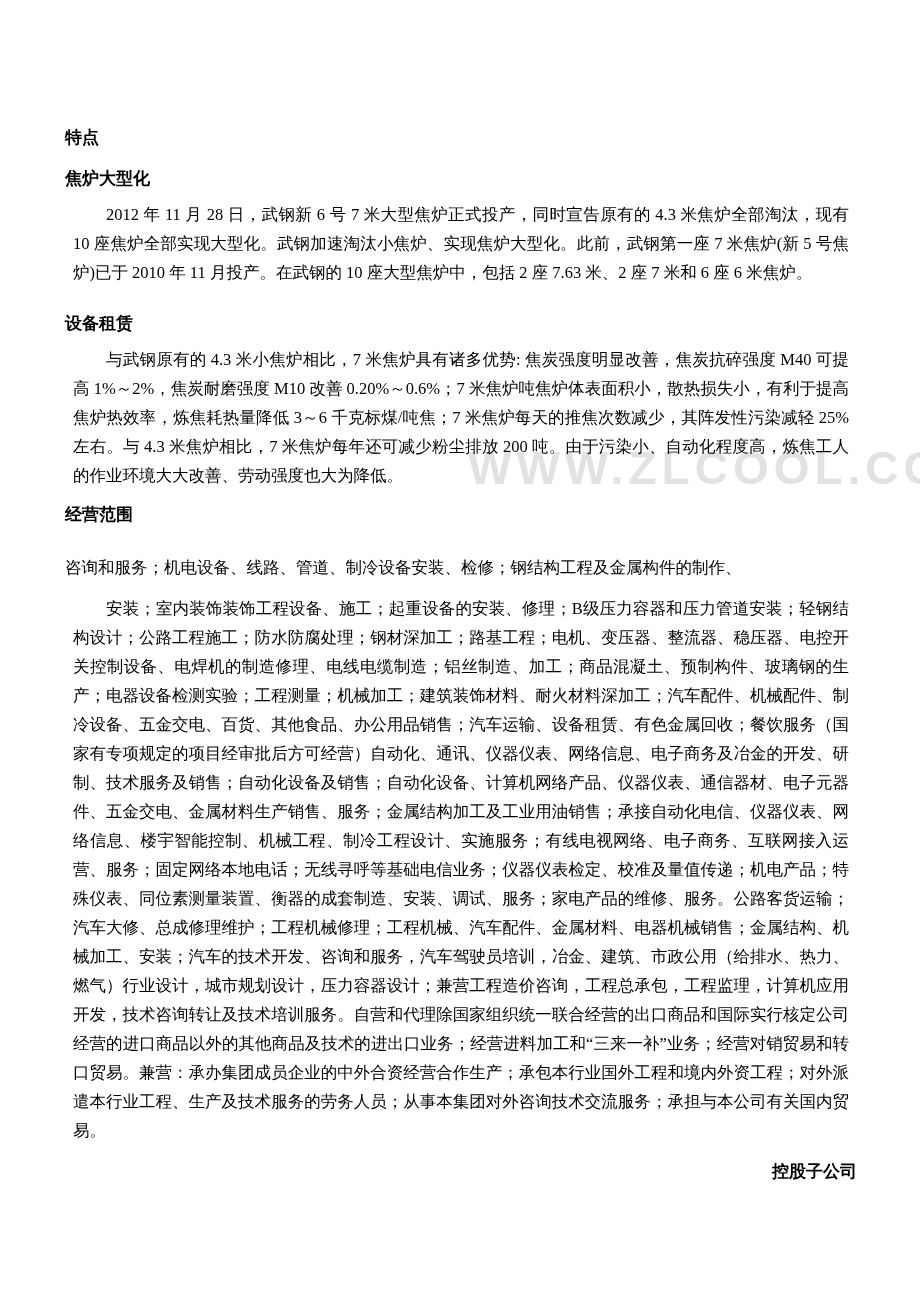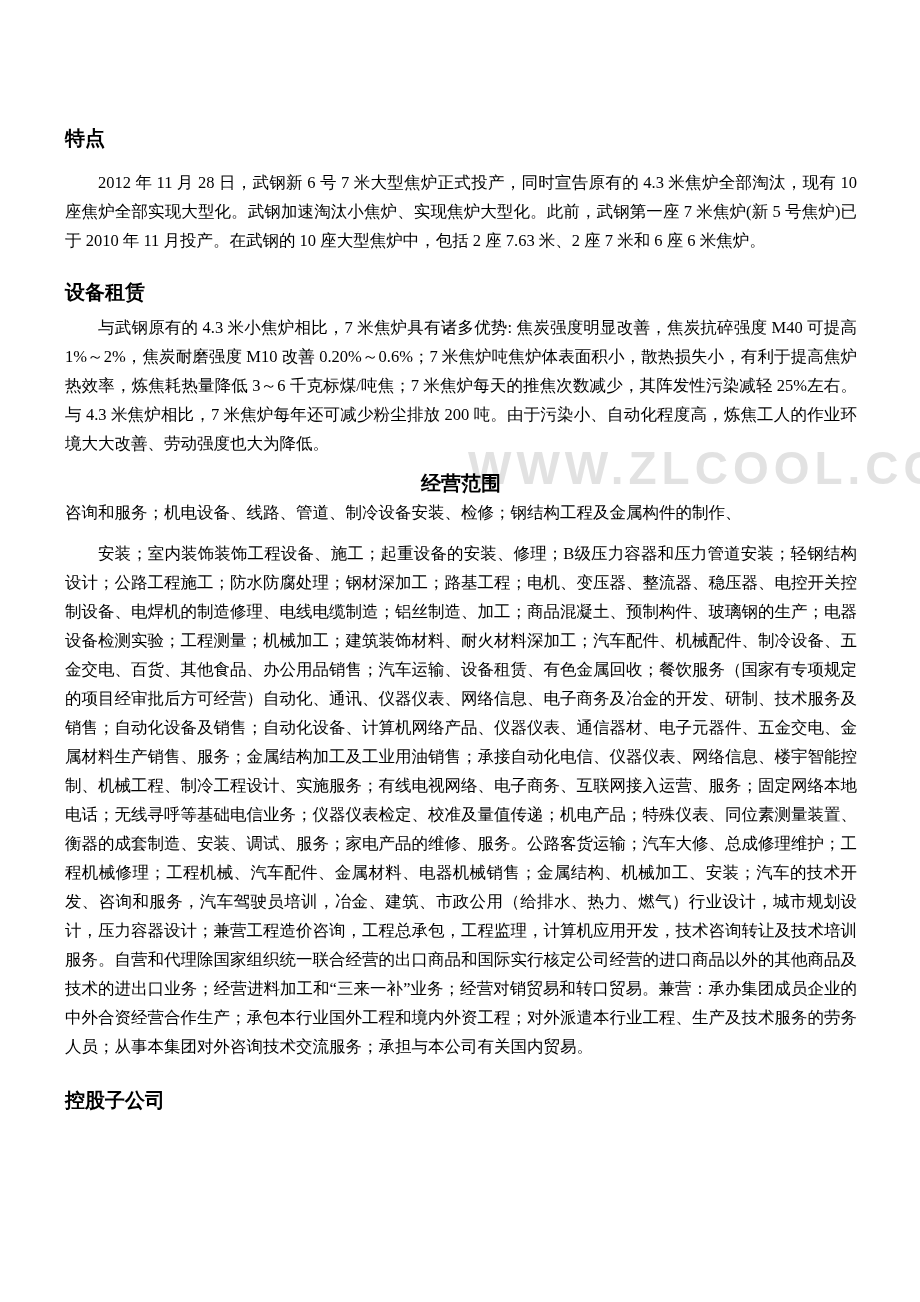--- a/index.html
+++ b/index.html
@@ -33,53 +33,54 @@
   .content {
     position: absolute;
     left: 65px;
     top: 127px;
     width: 792px;
     z-index: 1;
     color: #000000;
   }
   .hd {
     font-family: "Liberation Sans", "DejaVu Sans", sans-serif;
-    font-size: 20px;
+    font-size: 17px;
     font-weight: bold;
     line-height: 22px;
     color: #000000;
     margin: 0;
   }
   .h-tedian    { margin: 0 0 19px 0; }
   .h-daxinghua { margin: 0 0 10px 0; }
   .h-youshi    { margin: 26px 0 10px 0; }
-  .h-fanwei    { margin: 14px 0 4px 0; text-align: center; }
-  .h-kgzgs     { margin: 28px 0 0 0; }
+  .h-fanwei    { margin: 14px 0 27px 0; }
+  .h-kgzgs     { margin: 16px 0 0 0; text-align: right; }
   .para {
     font-family: "Liberation Serif", "DejaVu Serif", serif;
     font-size: 16.5px;
     line-height: 29px;
     text-align: justify;
     color: #000000;
-    margin: 0;
+    margin: 8px;
   }
   .indent { text-indent: 33px; }
   .p-intro { margin: 0 0 12px 0; }
 </style>
 </head>
 <body>
 
 <div class="page">
 
   <div class="watermark">WWW.ZLCOOL.COM</div>
 
   <div class="content">
 
     <h2 class="hd h-tedian">特点</h2>
 
+    <h2 class="hd h-daxinghua">焦炉大型化</h2>
 
     <p class="para indent">2012 年 11 月 28 日，武钢新 6 号 7 米大型焦炉正式投产，同时宣告原有的 4.3 米焦炉全部淘汰，现有 10 座焦炉全部实现大型化。武钢加速淘汰小焦炉、实现焦炉大型化。此前，武钢第一座 7 米焦炉(新 5 号焦炉)已于 2010 年 11 月投产。在武钢的 10 座大型焦炉中，包括 2 座 7.63 米、2 座 7 米和 6 座 6 米焦炉。</p>
 
     <h2 class="hd h-youshi">设备租赁</h2>
 
     <p class="para indent">与武钢原有的 4.3 米小焦炉相比，7 米焦炉具有诸多优势: 焦炭强度明显改善，焦炭抗碎强度 M40 可提高 1%～2%，焦炭耐磨强度 M10 改善 0.20%～0.6%；7 米焦炉吨焦炉体表面积小，散热损失小，有利于提高焦炉热效率，炼焦耗热量降低 3～6 千克标煤/吨焦；7 米焦炉每天的推焦次数减少，其阵发性污染减轻 25%左右。与 4.3 米焦炉相比，7 米焦炉每年还可减少粉尘排放 200 吨。由于污染小、自动化程度高，炼焦工人的作业环境大大改善、劳动强度也大为降低。</p>
 
     <h2 class="hd h-fanwei">经营范围</h2>
 
     <p class="para p-intro">咨询和服务；机电设备、线路、管道、制冷设备安装、检修；钢结构工程及金属构件的制作、</p>

